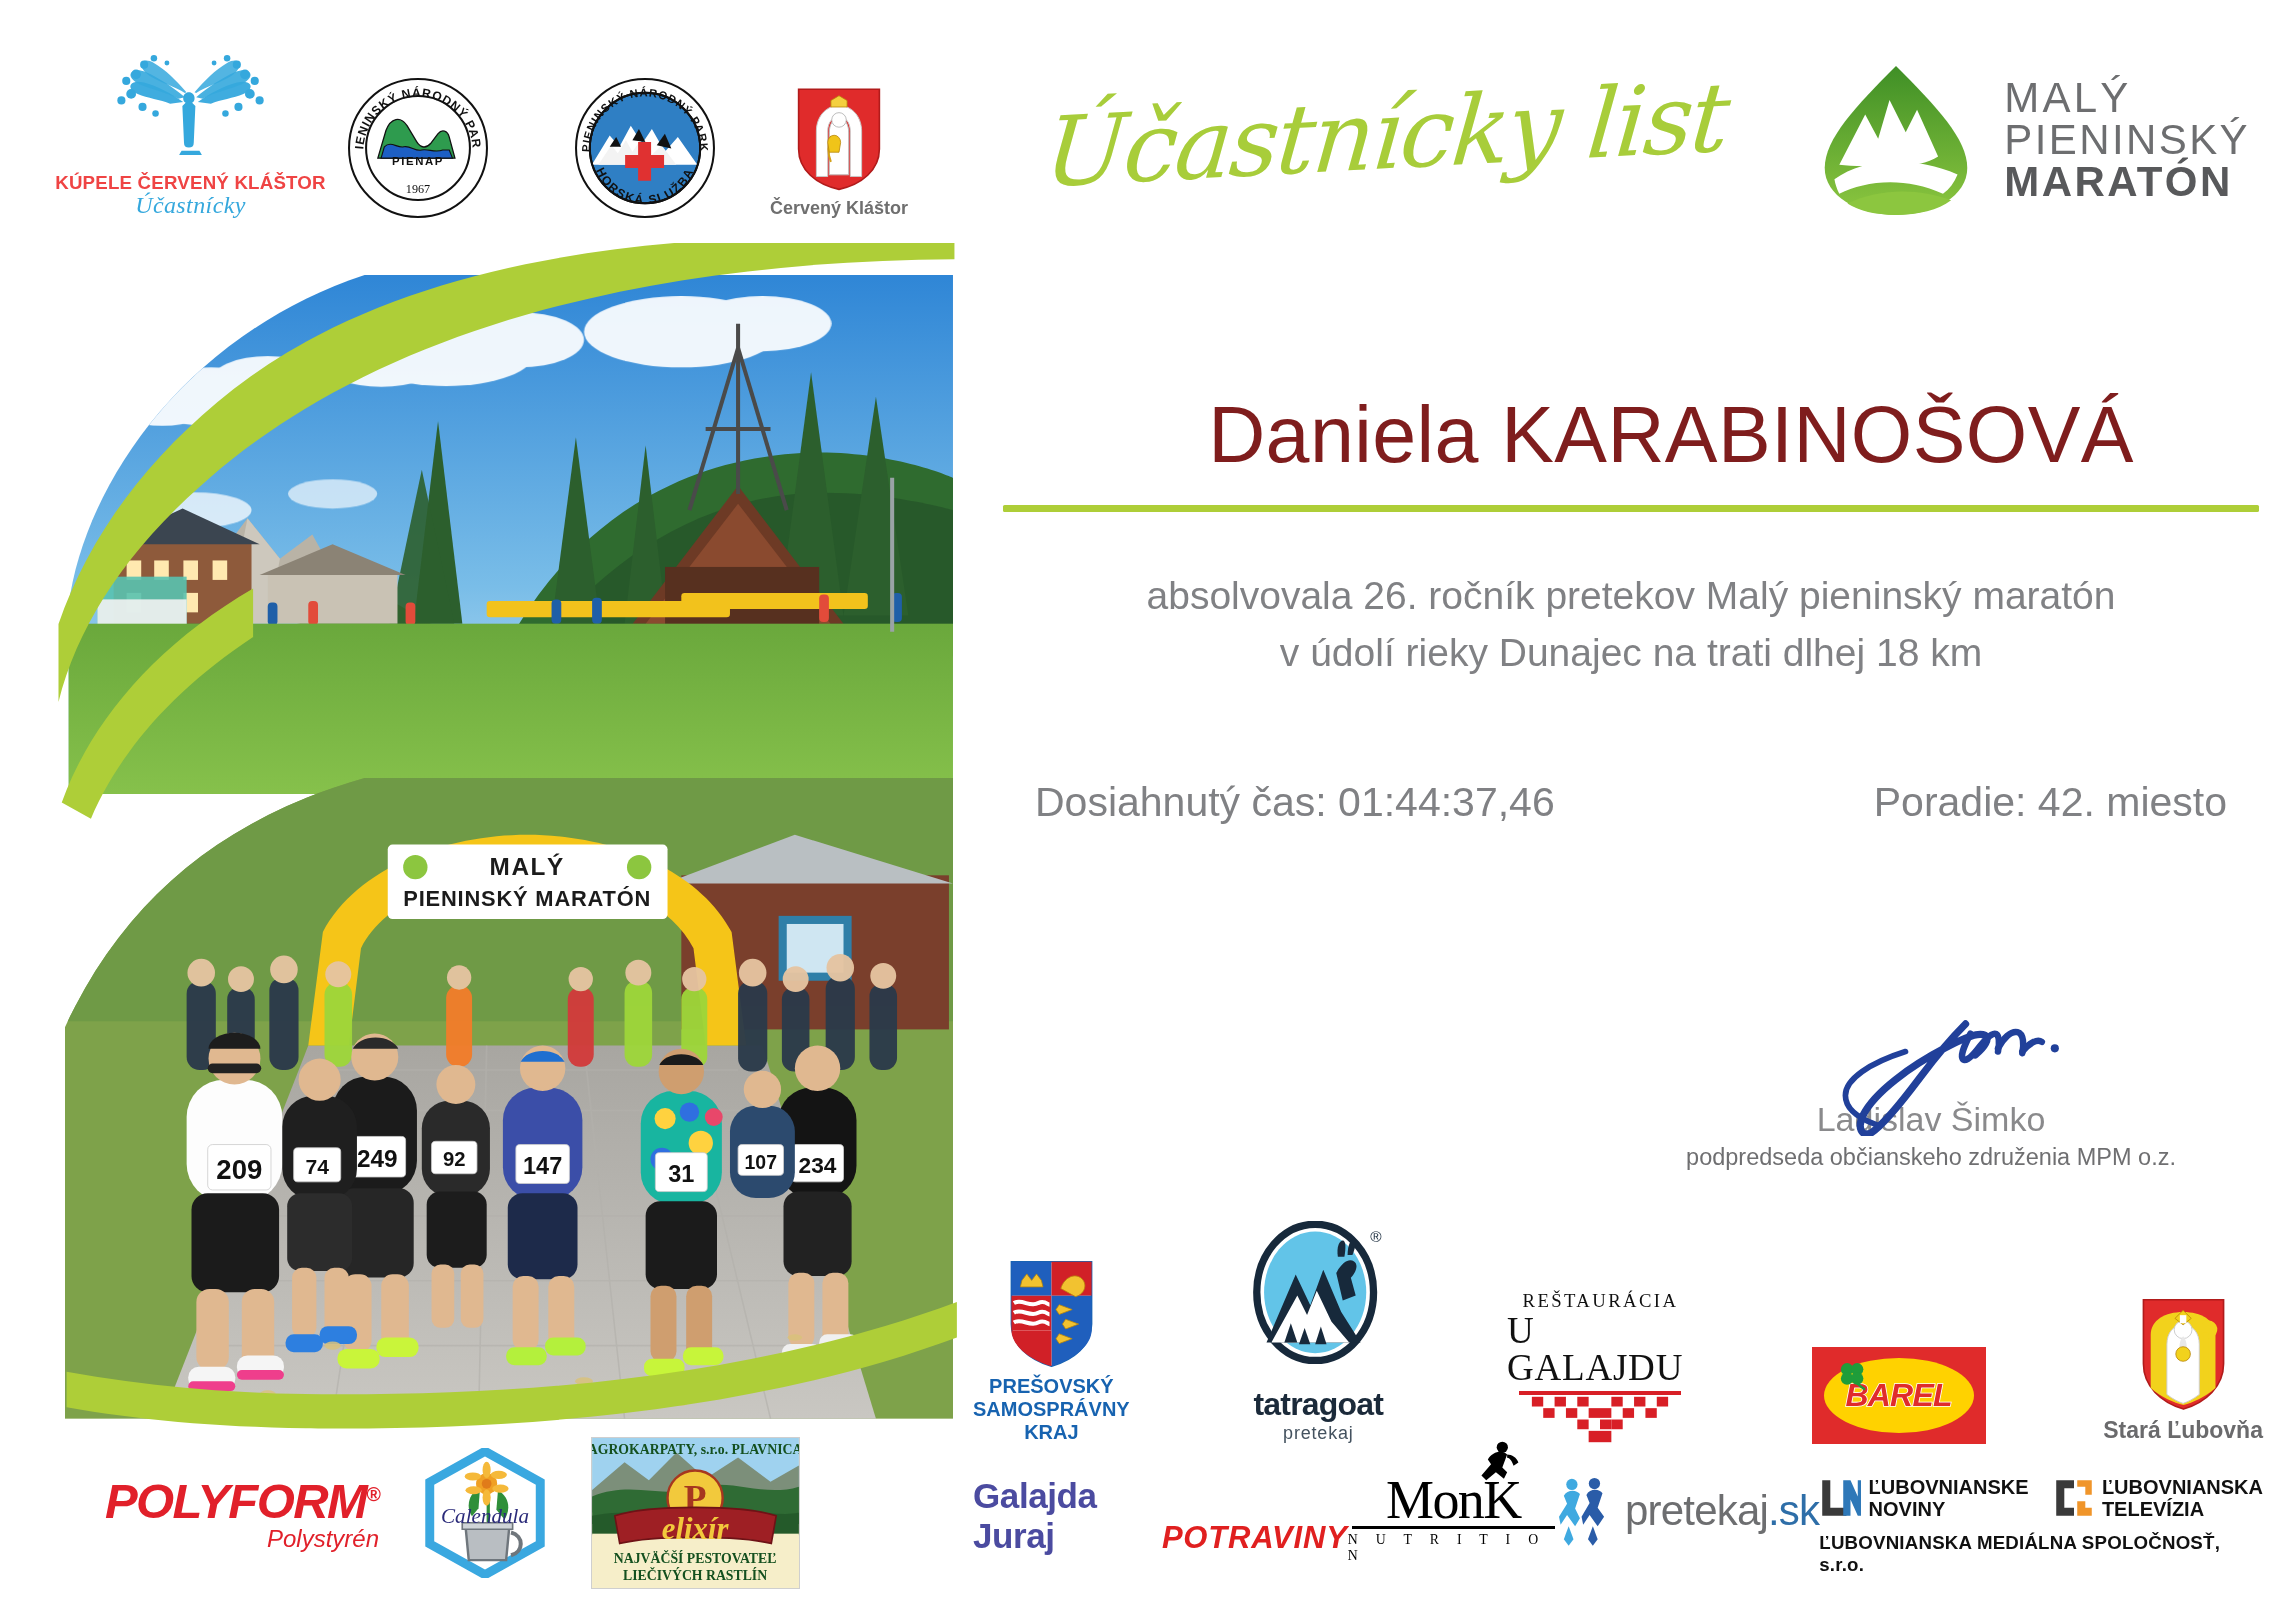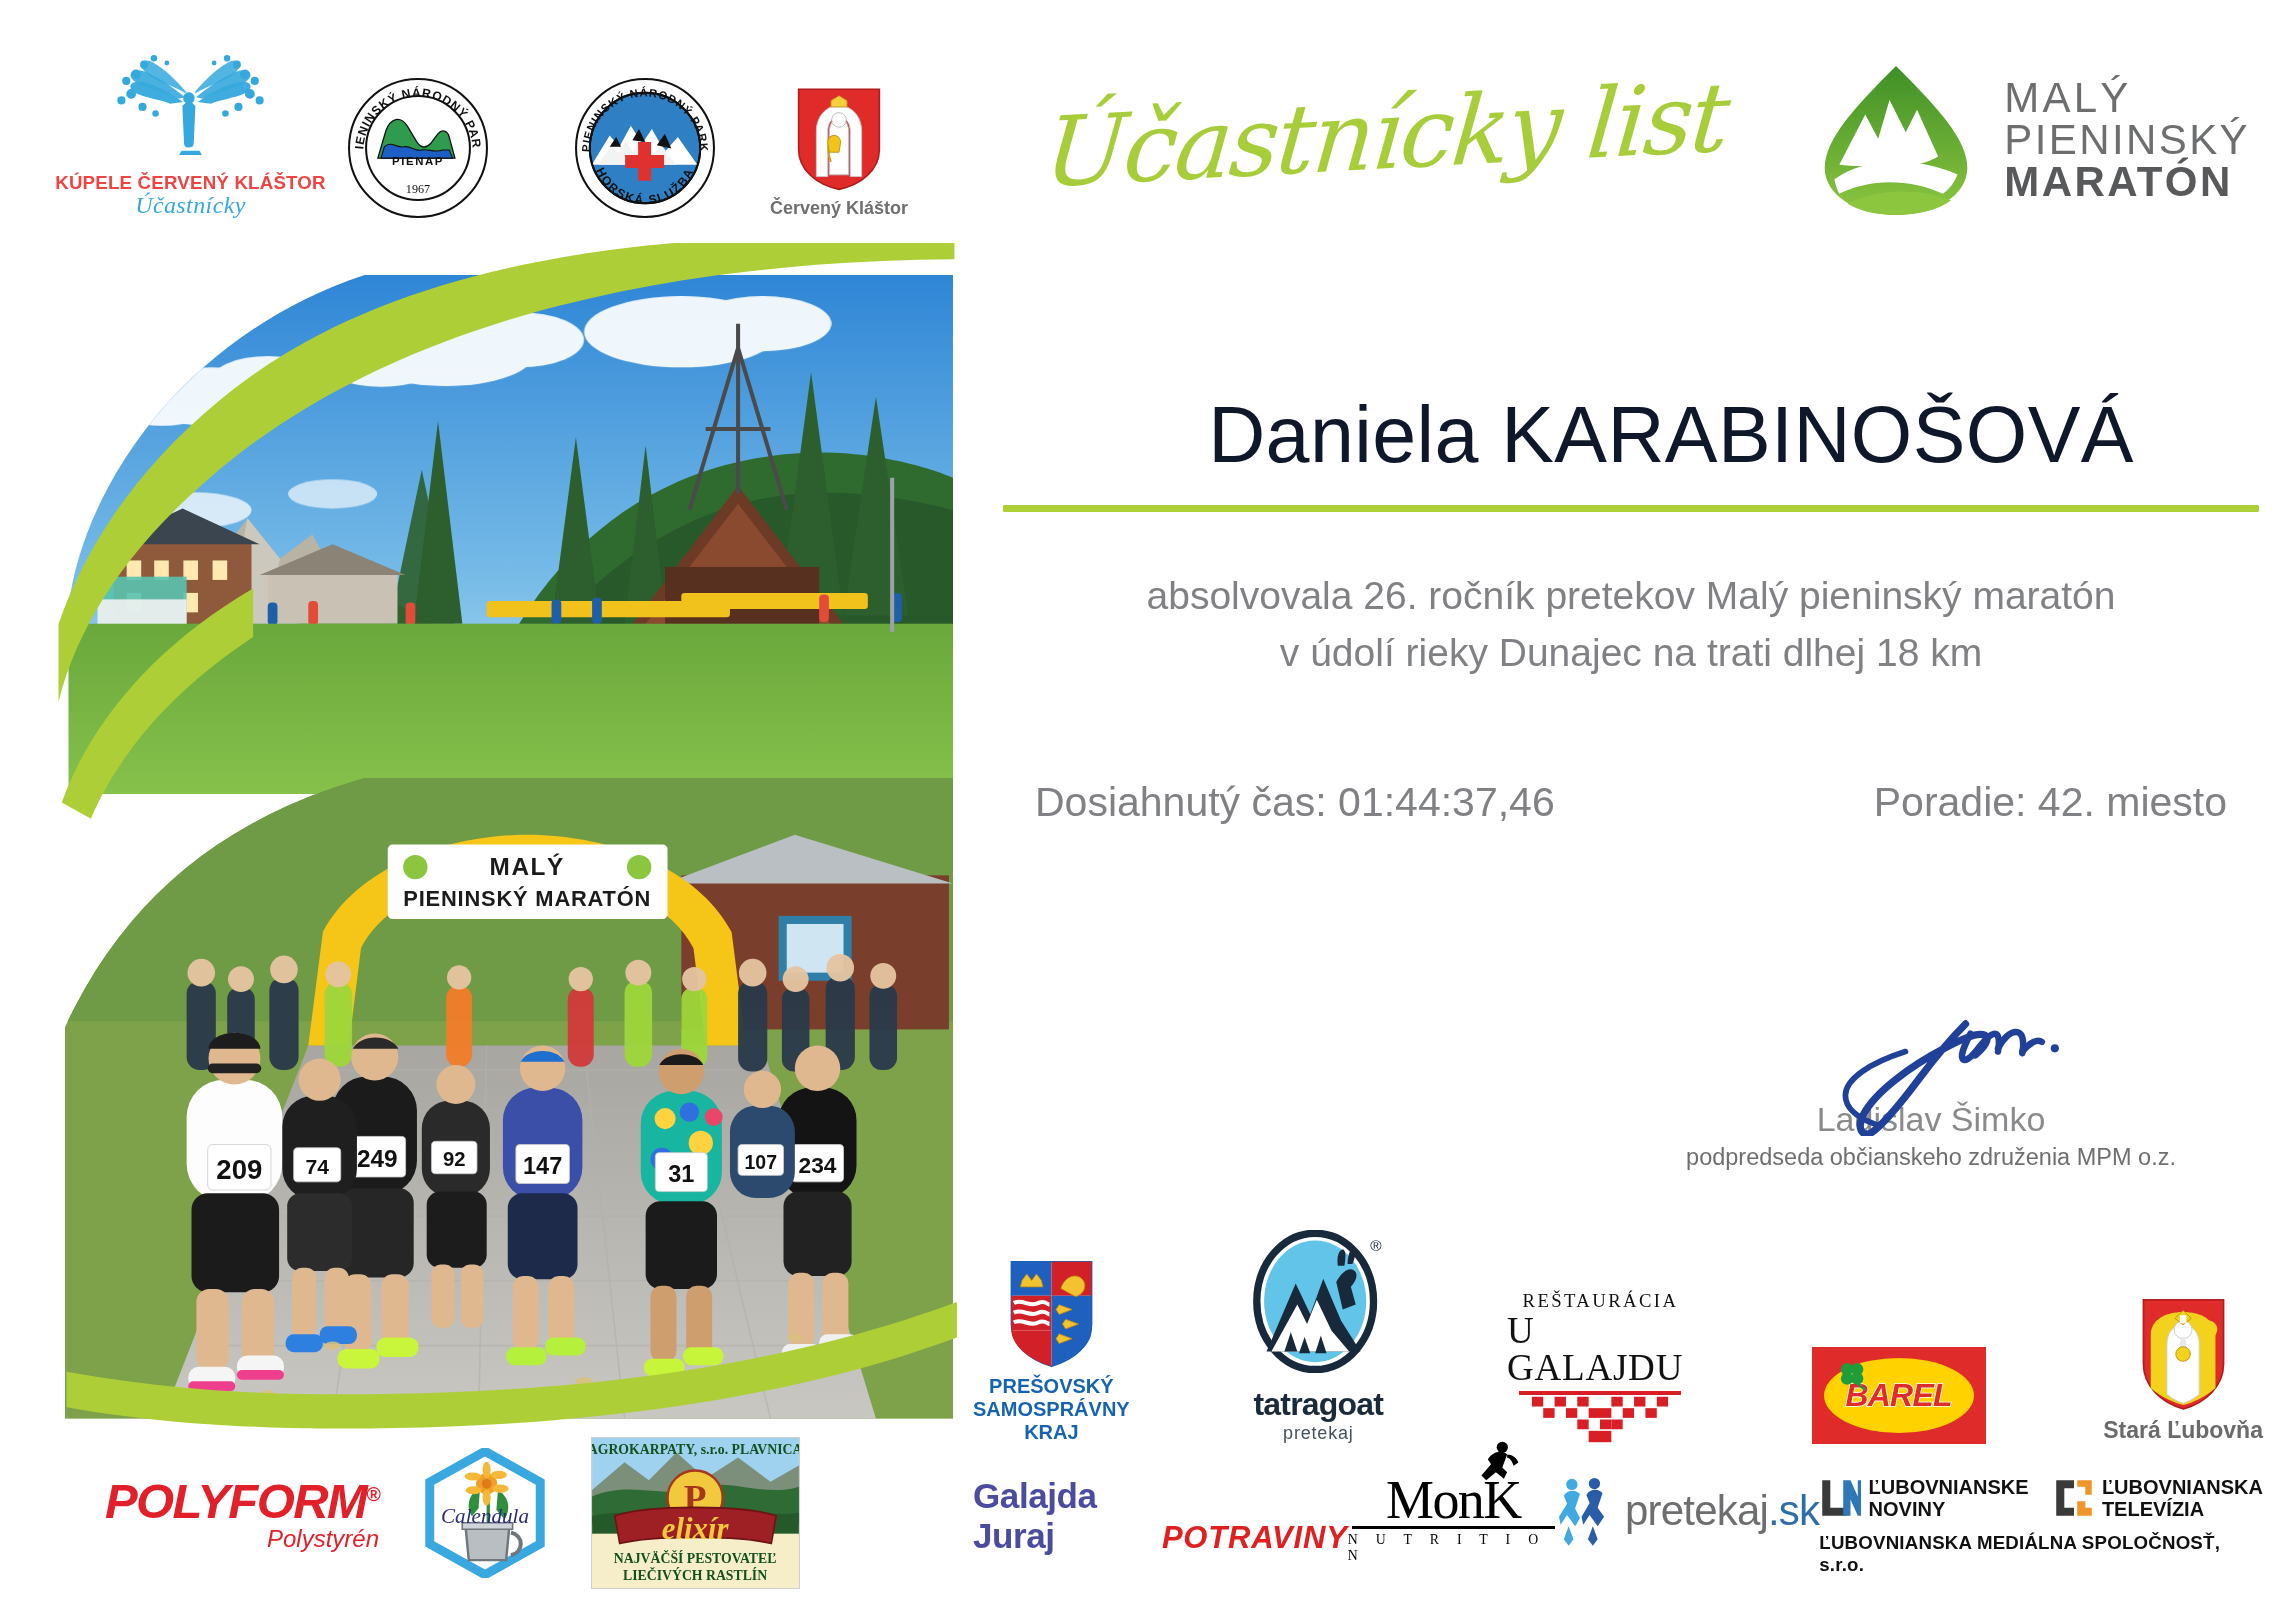--- a/index.html
+++ b/index.html
@@ -78,21 +78,21 @@
   .swoosh{position:absolute;left:0;top:0;width:917px;height:1200px;pointer-events:none;}
   .swoosh svg{width:100%;height:100%;display:block;}
 
   
   .scene{position:absolute;inset:0;}
 
   
   .participant-name{
     position:absolute;left:1095px;top:389px;width:1152px;
     text-align:center;
-    font-size:79px;color:#0f172a;letter-spacing:0.4px;
+    font-size:79px;color:#7f1d1d;letter-spacing:0.4px;
     font-family:"Liberation Sans",sans-serif;font-weight:400;
     white-space:nowrap;
   }
   .name-rule{
     position:absolute;left:1003px;top:505px;width:1256px;height:7.3px;background:#aece38;border-radius:1.6px;
   }
   .desc{
     position:absolute;left:1003px;top:568px;width:1256px;text-align:center;
     font-size:39px;color:#808184;line-height:1.45;
   }
@@ -115,21 +115,21 @@
   .sponsors-mid{
     position:absolute;left:973px;top:1229px;width:1290px;height:215px;
     display:flex;align-items:flex-end;justify-content:space-between;
   }
   .sp{display:flex;flex-direction:column;align-items:center;justify-content:flex-end;}
   .sp-cap{font-size:20px;font-weight:bold;color:#1763b0;line-height:1.15;text-align:center;margin-top:6.5px;}
   .shield-psk{width:85px;height:110px;}
   .shield-psk svg,.shield-sl svg,.tg svg,.vzp svg{width:100%;height:100%;display:block;}
 
   .tg{width:142px;height:150px;}
-  .tg-word{font-size:32px;font-weight:bold;color:#1b2a3a;letter-spacing:-0.8px;margin-top:6px;}
+  .tg-word{font-size:32px;font-weight:bold;color:#1b2a3a;letter-spacing:-0.8px;margin-top:15px;}
   .tg-sub{font-size:18px;color:#44525f;letter-spacing:0.8px;}
 
   .barel{width:174px;height:97px;background:#e02b2b;display:flex;align-items:center;justify-content:center;position:relative;}
   .barel-oval{width:150px;height:75px;border-radius:50%;background:#ffd200;display:flex;align-items:center;justify-content:center;position:relative;}
   .barel-text{font-size:32px;font-weight:bold;font-style:italic;color:#e02b2b;letter-spacing:-0.8px;
               -webkit-text-stroke:1.6px #fff;paint-order:stroke fill;}
   .clover{position:absolute;left:13px;top:1.6px;width:31px;height:31px;}
 
   .galajdu{width:187px;display:flex;flex-direction:column;align-items:center;}
   .g-top{font-size:18.7px;letter-spacing:2.4px;color:#111;font-family:"Liberation Serif",serif;}

